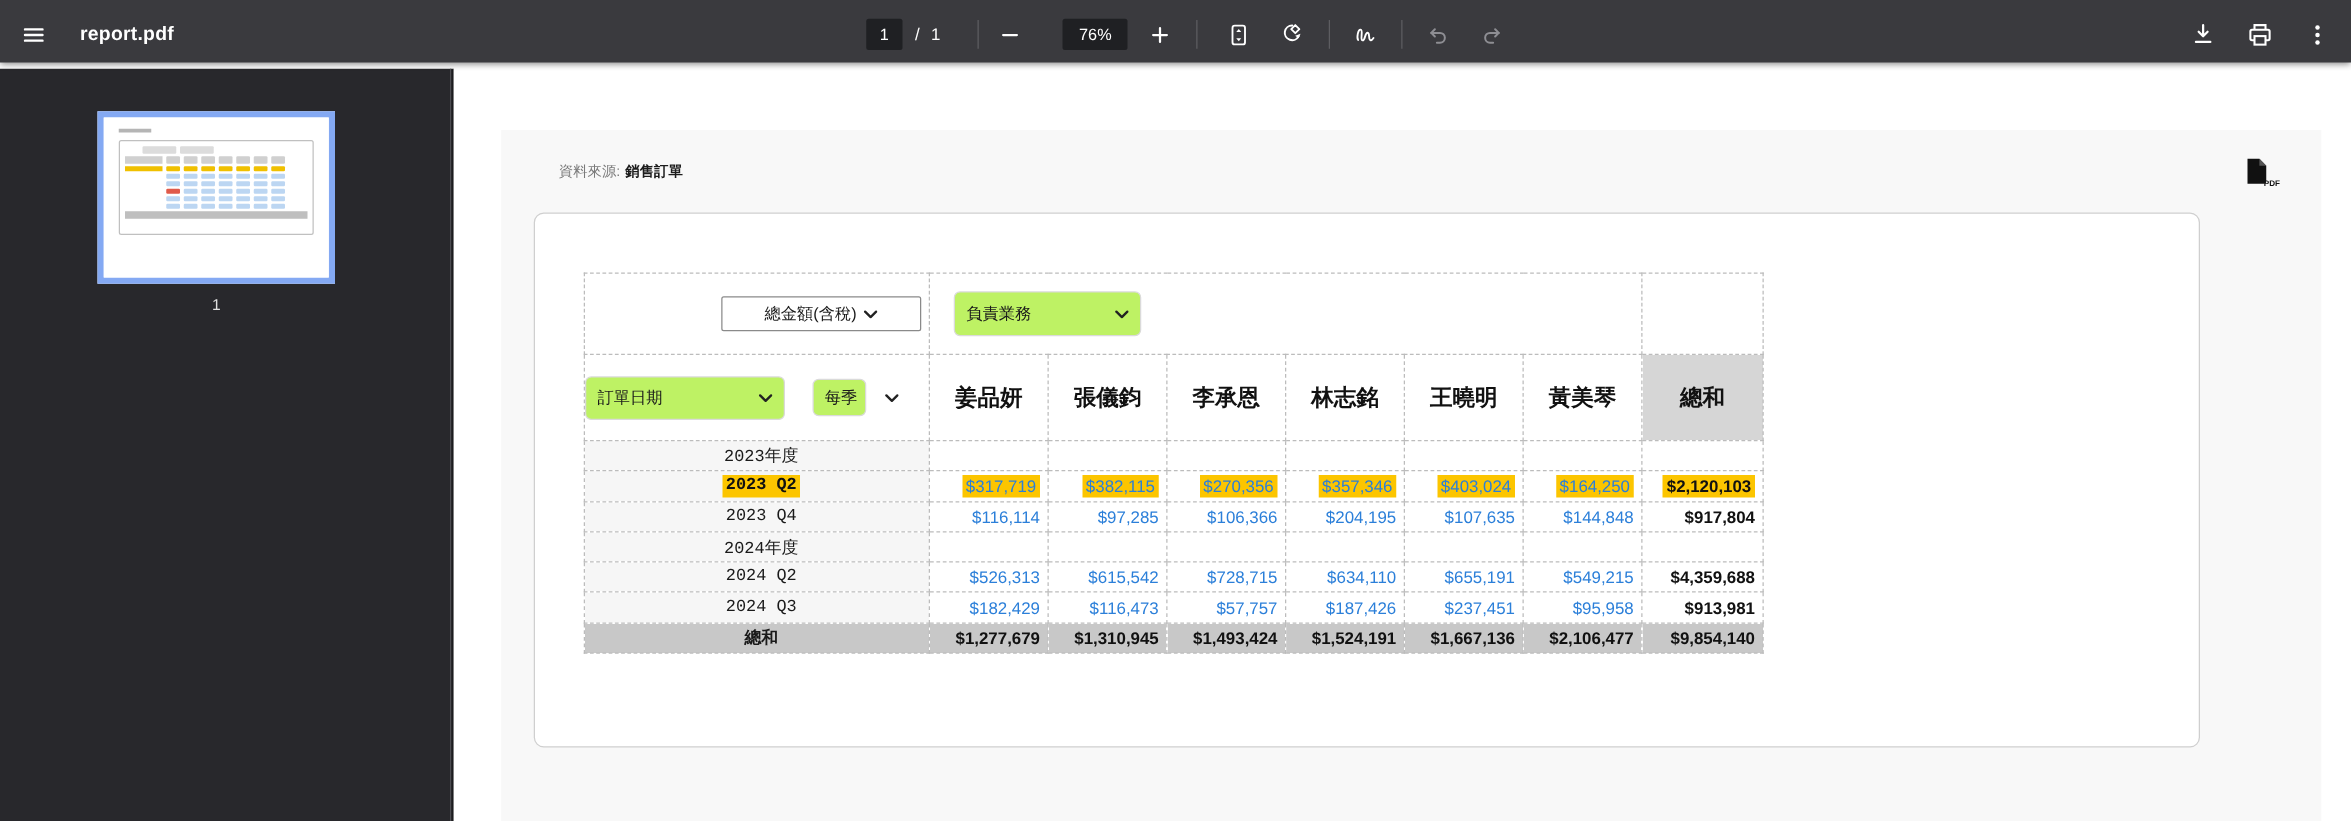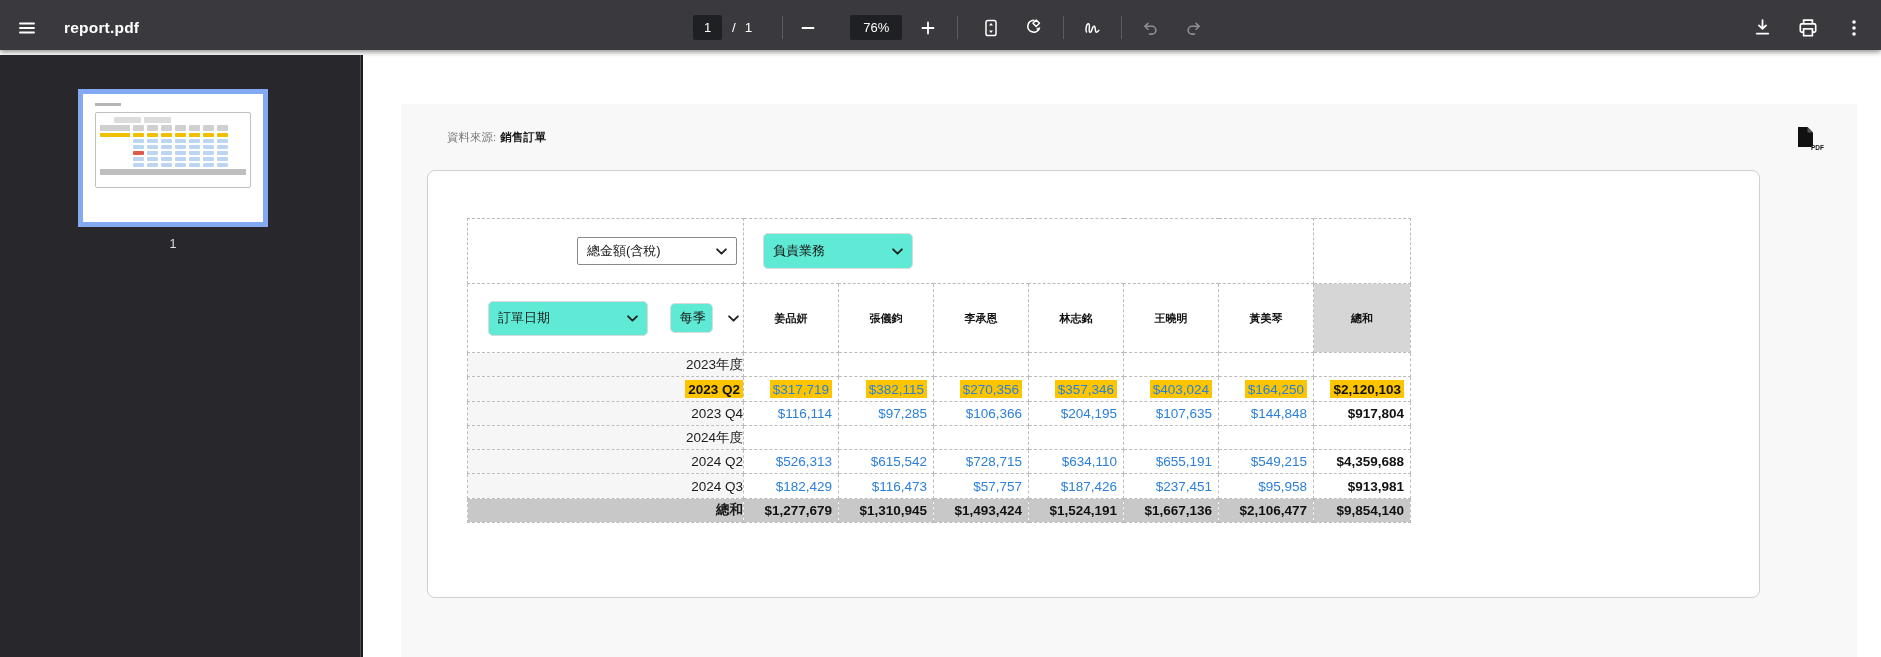--- a/index.html
+++ b/index.html
@@ -63,42 +63,42 @@
     border:1px solid #cfcfcf; border-radius:8px; }
 
   
   table.pt { position:absolute; left:39px; top:47px; border-collapse:collapse; table-layout:fixed;
     font-size:13.5px; color:#1a1a1a; }
   .pt td, .pt th { border:1px dashed #bcbcbc; padding:0; vertical-align:middle;
     white-space:nowrap; overflow:hidden; }
   .pt col.c-lbl { width:276px; } .pt col.c-p { width:95px; } .pt col.c-t { width:97px; }
   tr.filter-row { height:65px; } tr.header-row { height:69px; }
   tr.data-row { height:24.3px; }
-  td.f1 { text-align:right; } td.f1 .sel { margin-right:6px; }
+  td.f1 { text-align:right; } td.f1 .sel { margin-right:6px;justify-content:center; }
   td.f2 .sel { margin-left:19px; }
   .hdr-cell { }
   .hdr-cell .sel { display:inline-flex; vertical-align:middle; }
-  .hdr-cell .sel-row { margin-left:20px; } .hdr-cell .sel-gran { margin-left:18px; }
-  .pt th { font-size:11px; font-weight:700; text-align:center; color:#111; }
+  .hdr-cell .sel-row { margin-left:0; } .hdr-cell .sel-gran { margin-left:18px; }
+  .pt th { font-size:18px; font-weight:700; text-align:center; color:#111; }
   th.total-h { background:var(--header-total-gray,#d5d5d5); }
-  td.lbl { padding-left:7px; text-align:right; }
+  td.lbl { padding-left:7px; text-align:center;font-family:Liberation Mono, monospace; }
   tr.r-normal td.lbl, tr.r-year td.lbl, tr.r-highlight td.lbl { background:#f6f6f6; }
   td.num { text-align:right; padding-right:6px; }
   .val { color:var(--value-blue,#2b7fd9); }
   .tval, .gval { color:#111; font-weight:700; }
   .hl-y { background:var(--highlight-yellow,#fdc500); padding:1.5px 3px; }
   .hl-r { background:var(--highlight-red,#e5493a); color:#fff; padding:1.5px 3px; }
   .lbl-b { font-weight:700; color:#111; }
   tr.r-grand td { background:var(--total-row-gray,#c8c8c8); font-weight:700; }
 
   
   .sel { display:inline-flex; align-items:center; justify-content:space-between;
     font-size:13px; color:#1a1a1a; padding:0 9px; cursor:pointer; }
   .sel-outline { width:160px; height:28px; background:#fff; border:1px solid #8a8a8a; border-radius:2px; }
-  .sel-gray { background:#5eead4; border:1px solid #dadada;gap:16px; }
+  .sel-gray { background:#bef264; border:1px solid #dadada;gap:16px; }
   .sel-col { width:150px; height:36px; border-radius:5px; }
   .sel-row { width:160px; height:35px; border-radius:5px; }
   .sel-gran { width:43px; height:30px; border-radius:5px; }
   .chev { flex:0 0 auto; margin-left:6px; }
 </style>
 </head>
 <body>
 
 <div class="toolbar">
   <div class="tb-item menu-btn">

